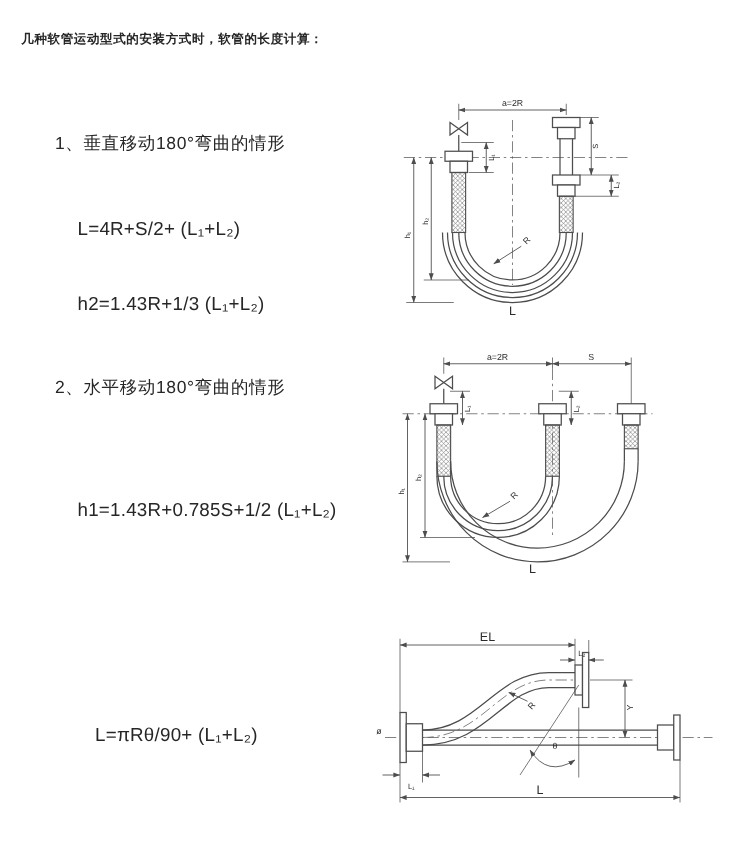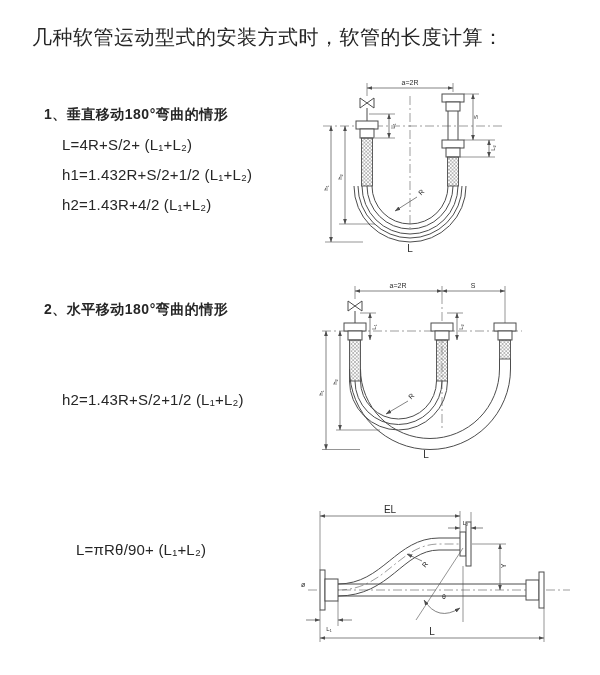--- a/index.html
+++ b/index.html
@@ -1,20 +1,20 @@
 <!DOCTYPE html>
 <html><head>
 <meta charset="utf-8">
 <style>
   html,body{margin:0;padding:0;background:#fff;}
   .page{position:relative;width:600px;height:675px;background:#ffffff;overflow:hidden;
         font-family:"Liberation Sans",sans-serif;color:#262626;}
-  .doc-title{position:absolute;left:32px;top:24px;font-size:20px;font-weight:normal;letter-spacing:0.5px;}
-  .sec-heading{position:absolute;font-size:14px;font-weight:bold;letter-spacing:0.5px;}
-  .formula{position:absolute;font-size:15px;letter-spacing:0.2px;}
+  .doc-title{position:absolute;left:17px;top:24px;font-size:10px;font-weight:bold;letter-spacing:0.5px;}
+  .sec-heading{position:absolute;font-size:14px;font-weight:normal;letter-spacing:0.5px;}
+  .formula{position:absolute;font-size:15px;letter-spacing:0.2px;margin-top:39px;}
   .diagram{position:absolute;}
   svg text{font-family:"Liberation Sans",sans-serif;fill:#2b2b2b;}
   .ln{fill:none;stroke:#4d4d4d;stroke-width:1;}
   .fit{fill:#ffffff;stroke:#4d4d4d;stroke-width:1;}
   .braid{fill:url(#hatch);stroke:#4d4d4d;stroke-width:0.9;}
   .cl{fill:none;stroke:#5a5a5a;stroke-width:0.6;stroke-dasharray:9 3 2 3;}
   .thin{fill:none;stroke:#4d4d4d;stroke-width:0.6;}
   .dim{fill:none;stroke:#4d4d4d;stroke-width:0.7;marker-start:url(#arw);marker-end:url(#arw);}
   .dime{fill:none;stroke:#4d4d4d;stroke-width:0.7;marker-end:url(#arw);}
   .lbl{font-size:7px;}
@@ -34,22 +34,21 @@
       <pattern id="hatch" width="3.6" height="3.6" patternUnits="userSpaceOnUse">
         <path d="M0,3.6 L3.6,0 M0,0 L3.6,3.6" stroke="#7a7a7a" stroke-width="0.5"></path>
       </pattern>
     </defs>
   </svg>
 
   <div class="doc-title">几种软管运动型式的安装方式时，软管的长度计算：</div>
 
   <div class="sec-heading" style="left:44px;top:106px">1、垂直移动180°弯曲的情形</div>
   <div class="formula" style="left:62px;top:136px">L=4R+S/2+ (L₁+L₂)</div>
-  <div class="formula" style="left:62px;top:166px">h1=1.432R+S/2+1/2 (L₁+L₂)</div>
-  <div class="formula" style="left:62px;top:196px">h2=1.43R+4/2 (L₁+L₂)</div>
+  <div class="formula" style="left:62px;top:196px">h2=1.43R+1/3 (L₁+L₂)</div>
 
   <svg class="diagram" style="left:305px;top:76px" width="215" height="178" viewBox="0 0 215 178">
     <g>
       <line class="cl" x1="105" y1="20" x2="105" y2="152"></line>
       <line class="cl" x1="18" y1="50" x2="198" y2="50"></line>
     </g>
     <g>
       <line class="thin" x1="62" y1="7" x2="62" y2="20"></line>
       <line class="thin" x1="148" y1="7" x2="148" y2="16"></line>
       <line class="dim" x1="62" y1="12" x2="148" y2="12"></line>
@@ -104,21 +103,21 @@
       <text class="lbl-s" transform="rotate(-90 190 72)" x="190" y="72" text-anchor="middle">L₂</text>
     </g>
     <g>
       <line class="dime" x1="112" y1="121" x2="90" y2="135"></line>
       <text class="lbl" transform="rotate(-45 118 118)" x="118" y="118" text-anchor="middle">R</text>
     </g>
     <text class="lbl-l" x="105" y="176" text-anchor="middle">L</text>
   </svg>
 
   <div class="sec-heading" style="left:44px;top:301px">2、水平移动180°弯曲的情形</div>
-  <div class="formula" style="left:62px;top:391px">h2=1.43R+S/2+1/2 (L₁+L₂)</div>
+  <div class="formula" style="left:62px;top:361px">h1=1.43R+0.785S+1/2 (L₁+L₂)</div>
 
   <svg class="diagram" style="left:310px;top:281px" width="222" height="180" viewBox="0 0 222 180">
     <g>
       <line class="cl" x1="12" y1="50" x2="212" y2="50"></line>
       <line class="cl" x1="132" y1="14" x2="132" y2="150"></line>
     </g>
     <g>
       <line class="thin" x1="45" y1="5" x2="45" y2="18"></line>
       <line class="thin" x1="132" y1="5" x2="132" y2="14"></line>
       <line class="thin" x1="195" y1="5" x2="195" y2="42"></line>

